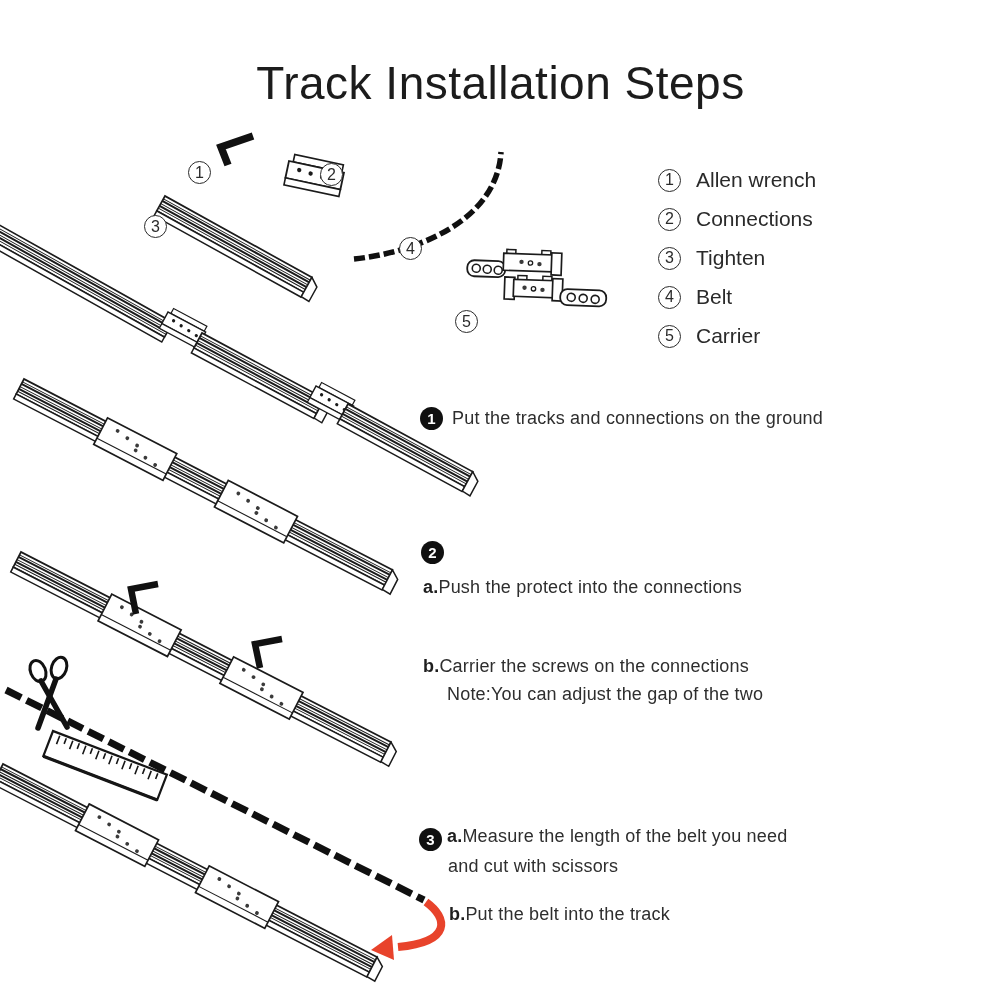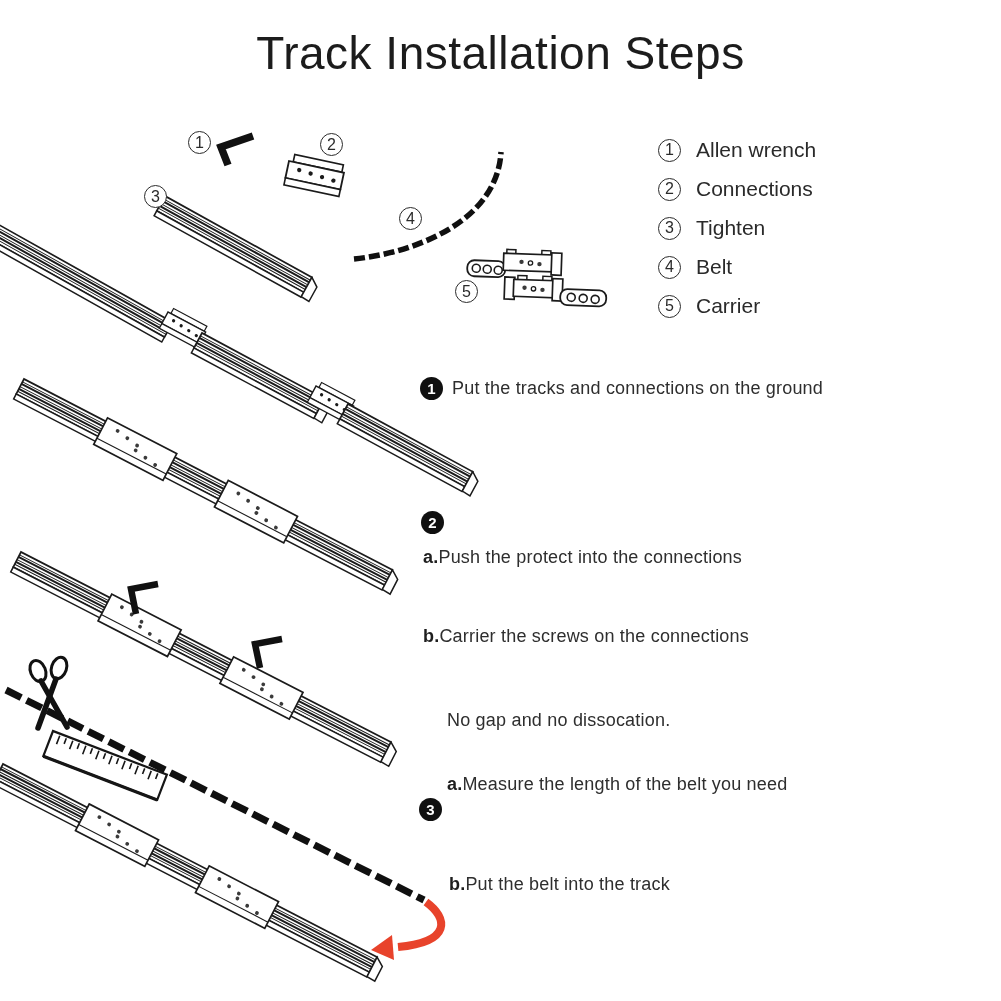--- a/index.html
+++ b/index.html
@@ -1,19 +1,19 @@
 <!DOCTYPE html>
 <html><head>
 <meta charset="utf-8">
 <style>
   html,body{margin:0;padding:0;background:#fff;}
   #page{position:relative;width:1001px;height:1001px;background:#fff;overflow:hidden;
         font-family:"Liberation Sans","DejaVu Sans",sans-serif;color:#242424;}
   #art{position:absolute;left:0;top:0;width:1001px;height:1001px;}
-  .abs{position:absolute;white-space:nowrap;}
+  .abs{position:absolute;white-space:nowrap;margin-top:30px;}
   .title{left:0;right:0;top:26px;text-align:center;font-size:46px;font-weight:400;
          color:#1c1c1c;letter-spacing:.5px;}
   .cnum{display:inline-flex;align-items:center;justify-content:center;
         width:23px;height:23px;border:1.7px solid #2b2b2b;border-radius:50%;
         font-size:16px;line-height:1;color:#2b2b2b;background:#fff;box-sizing:border-box;}
   .badge{display:inline-flex;align-items:center;justify-content:center;
          width:23px;height:23px;border-radius:50%;background:#101010;color:#fff;
          font-size:15px;font-weight:700;line-height:1;}
   .legend-row{display:flex;align-items:center;gap:15px;font-size:21px;color:#2a2a2a;}
   .step-text{font-size:18px;color:#2e2e2e;letter-spacing:.2px;}
@@ -214,23 +214,24 @@
     <span class="step-text">Put the tracks and connections on the ground</span>
   </div>
 
   <span class="badge abs" style="left:421px;top:511px;">2</span>
   <div class="abs step-text" style="left:423px;top:547px;">
     <span class="bold">a.</span><span>Push the protect into the connections</span>
   </div>
   <div class="abs step-text" style="left:423px;top:626px;">
     <span class="bold">b.</span><span>Carrier the screws on the connections</span>
   </div>
-  <div class="abs step-text" style="left:447px;top:710px;">No gap and no dissocation.</div>
+  <div class="abs step-text" style="left:447px;top:654px;">Note:You can adjust the gap of the two</div>
 
   <span class="badge abs" style="left:419px;top:798px;">3</span>
-  <div class="abs step-text" style="left:447px;top:774px;">
+  <div class="abs step-text" style="left:447px;top:796px;">
     <span class="bold">a.</span><span>Measure the length of the belt you need</span>
   </div>
+  <div class="abs step-text" style="left:448px;top:826px;">and cut with scissors</div>
   <div class="abs step-text" style="left:449px;top:874px;">
     <span class="bold">b.</span><span>Put the belt into the track</span>
   </div>
 
 </div>
 
 </body></html>

